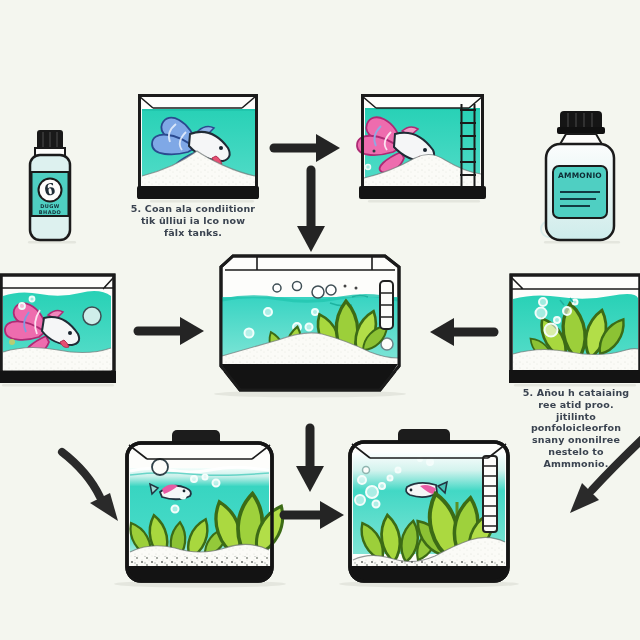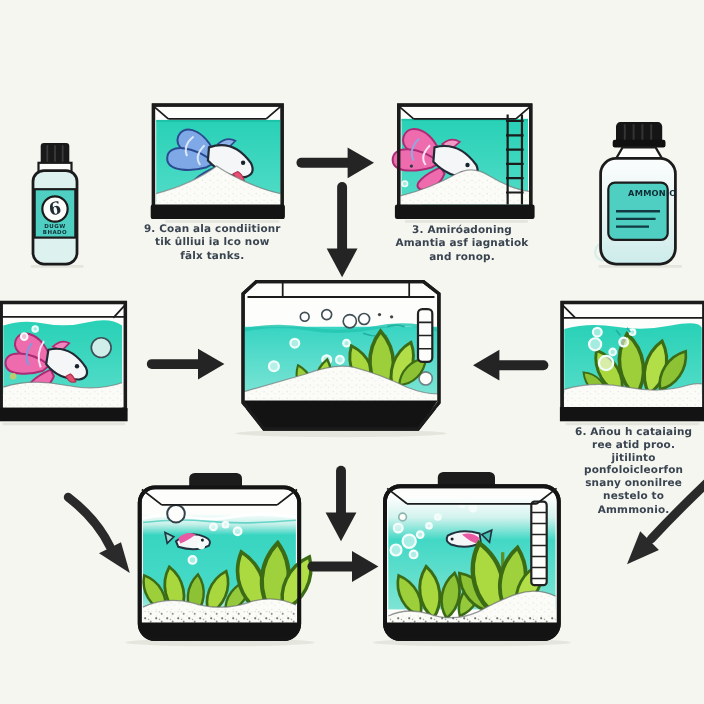--- a/index.html
+++ b/index.html
@@ -25,21 +25,21 @@
     color:#1e2d35;transform:rotate(-10deg);
   }
   .bottle-mini-text{
     position:absolute;left:31px;top:203px;width:38px;
     text-align:center;
     font:700 5px/6px "DejaVu Sans", sans-serif;
     color:#143038;white-space:pre-line;letter-spacing:.4px;
   }
   .bottle-title{
     position:absolute;left:555px;top:171px;width:50px;
-    text-align:left;padding-left:16px;
+    text-align:left;padding-left:3px;
     font:700 7.5px/9px "DejaVu Sans", sans-serif;
     color:#0e2a33;letter-spacing:.2px;
   }
 </style>
 </head>
 <body>
 
 <div class="stage">
 
 <svg class="art" width="640" height="640" viewBox="0 0 640 640">
@@ -399,27 +399,24 @@
   <g>
     <path d="M62,452 Q 88,472 100,497" fill="none" stroke="#2a2a2a" stroke-width="8" stroke-linecap="round"></path>
     <path d="M110,493 L118,521 L90,503 Z" fill="#2a2a2a"></path>
   </g>
   <g>
     <path d="M652,430 Q 618,462 592,490" fill="none" stroke="#2a2a2a" stroke-width="8" stroke-linecap="round"></path>
     <path d="M599,500 L570,513 L582,483 Z" fill="#2a2a2a"></path>
   </g>
 </svg>
 
-  <div class="caption" style="left:113px;top:203px;width:160px">9.  Coan ala condiitionr
+  <div class="caption" style="left:113px;top:203px;width:160px">5.  Coan ala condiitionr
 tik ûlliui ia lco now
 fālx tanks.</div>
-  <div class="caption" style="left:345px;top:204px;width:150px">3.    Amiróadoning
-Amantia asf iagnatiok
-and ronop.</div>
-  <div class="caption" style="left:512px;top:387px;width:128px">6.   Añou h cataiaing
+  <div class="caption" style="left:512px;top:387px;width:128px">5.   Añou h cataiaing
 ree atid proo.
 jitilinto ponfoloicleorfon
 snany ononilree nestelo to
 Ammmonio.</div>
 
   <div class="bottle-logo">6</div>
   <div class="bottle-mini-text">DUGW
 BHADO</div>
   <div class="bottle-title">AMMONIO</div>
 

